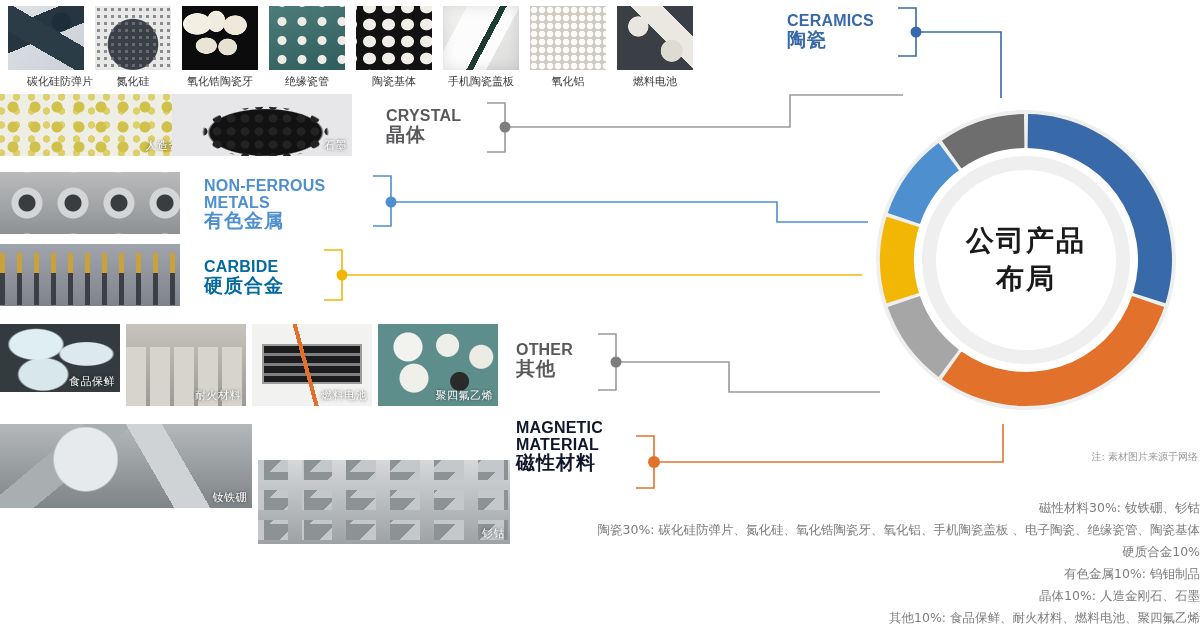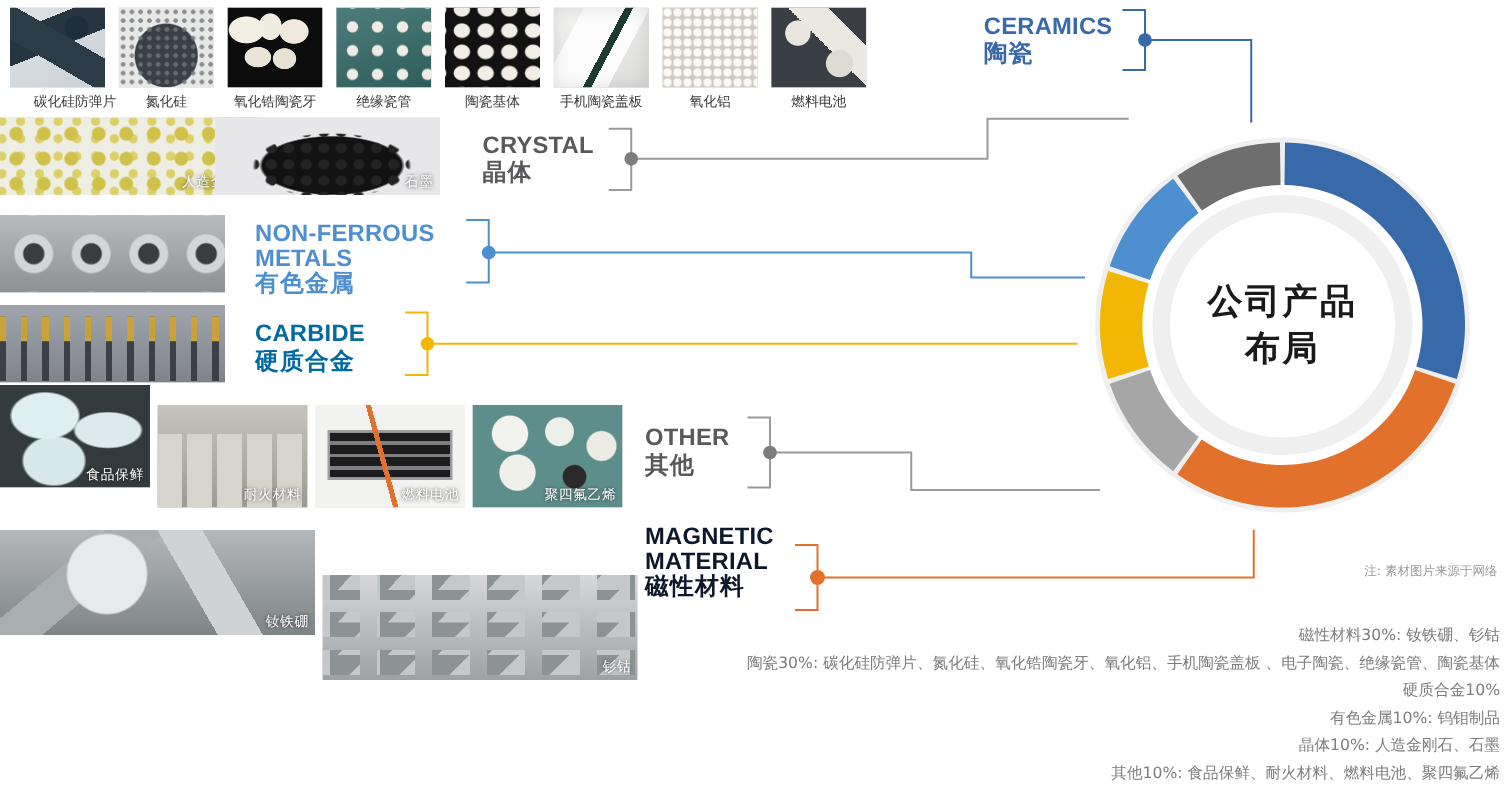--- a/index.html
+++ b/index.html
@@ -21,21 +21,21 @@
     font-family: "DejaVu Sans", sans-serif;
   }
   .cap-below {
     position: absolute; text-align: center;
     font-size: 11px; color: #3a3a3a; white-space: nowrap;
     font-family: "DejaVu Sans", sans-serif;
   }
 
   
   .cat { position: absolute; line-height: 1.08; white-space: nowrap; }
-  .cat .en { font-weight: bold; font-size: 19px; letter-spacing: .2px; }
+  .cat .en { font-weight: bold; font-size: 16px; letter-spacing: .2px; }
   .cat .zh { font-weight: bold; font-size: 19px; font-family: "DejaVu Sans", sans-serif; letter-spacing: 1px; }
 
   
   .conn { position: absolute; left: 0; top: 0; width: 1204px; height: 632px; pointer-events: none; }
 
   
   #donut-wrap { position: absolute; left: 848px; top: 82px; width: 356px; height: 356px; }
   #donut-center-text {
     position: absolute; left: 0; top: 0; width: 356px; height: 356px;
     display: flex; flex-direction: column; align-items: center; justify-content: center;
@@ -152,21 +152,21 @@
 
   <div class="tile" style="left:0px;top:244px;width:180px;height:62px;">
     <div class="ph" style="background:linear-gradient(180deg,#9fa4ad,#7e838c);"></div>
     <div class="ph" style="background-image:
       linear-gradient(to bottom,#c9a23c 0 38%,#3c4046 38% 100%);
       background-size:5px 52px;background-position:0 9px;background-repeat:repeat-x;
       -webkit-mask-image:repeating-linear-gradient(to right,#000 0 5px,transparent 5px 17px);
       mask-image:repeating-linear-gradient(to right,#000 0 5px,transparent 5px 17px);"></div>
   </div>
 
-  <div class="tile" style="left:0px;top:308px;width:120px;height:82px;">
+  <div class="tile" style="left:0px;top:324px;width:120px;height:68px;">
     <div class="ph" style="background:#343b3e;"></div>
     <div class="ph" style="background:
       radial-gradient(ellipse at 30% 30%, #dfeef0 0 22%, transparent 24%),
       radial-gradient(ellipse at 72% 44%, #dceaee 0 21%, transparent 23%),
       radial-gradient(ellipse at 36% 74%, #d8e7ea 0 22%, transparent 24%);"></div>
     <div class="cap-in">食品保鲜</div>
   </div>
   <div class="tile" style="left:126px;top:324px;width:120px;height:82px;">
     <div class="ph" style="background:linear-gradient(180deg,#c6c4bd,#9b9a94);"></div>
     <div class="ph" style="background-image:

